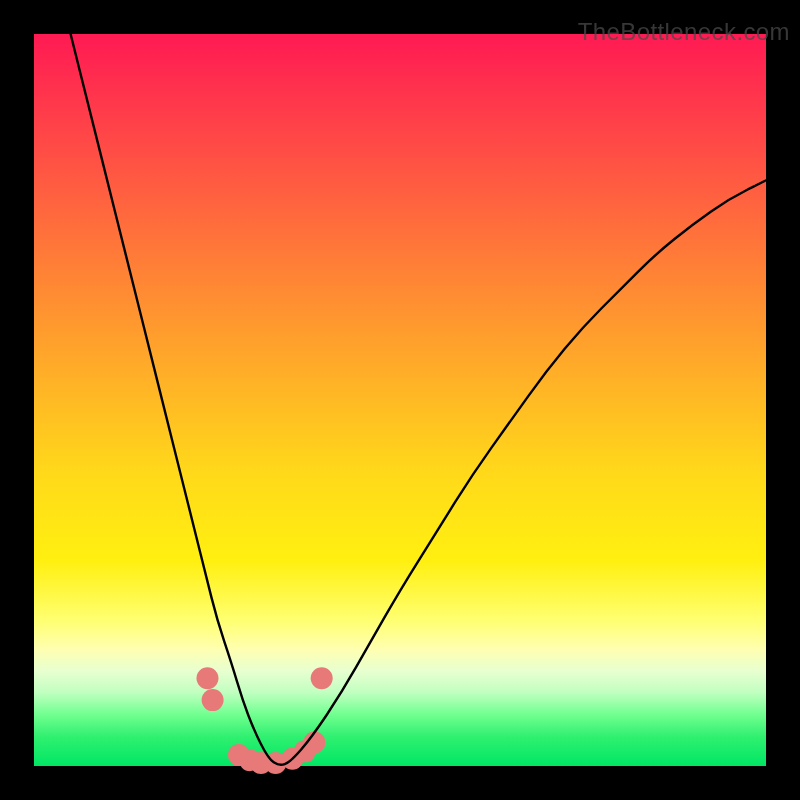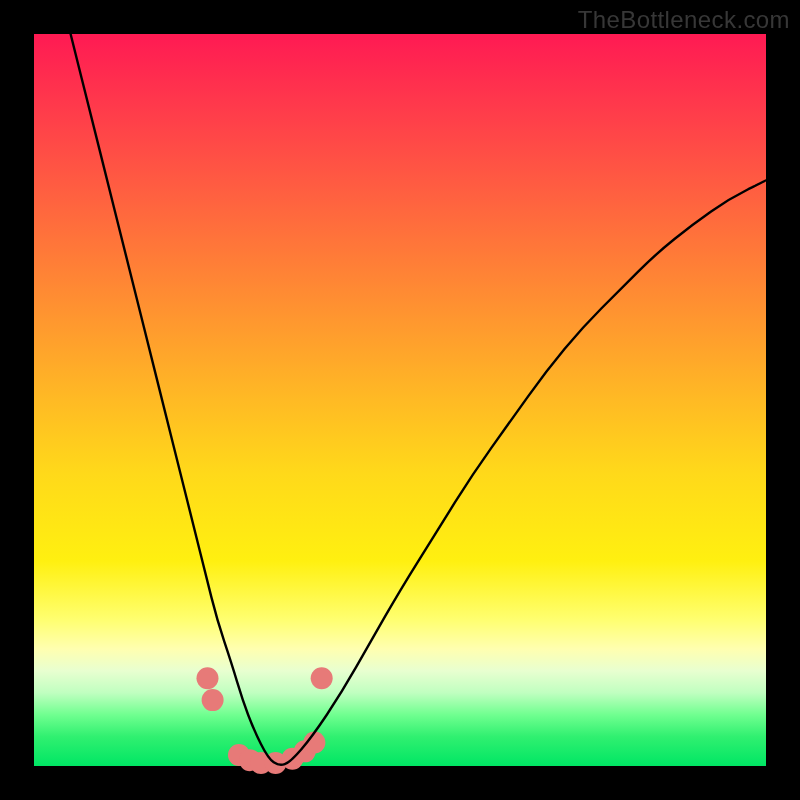--- a/index.html
+++ b/index.html
@@ -39,21 +39,21 @@
       #ffffb0 84%,
       #e8ffd0 87%,
       #c0ffc0 90%,
       #70ff90 93%,
       #30f070 96%,
       #00e664 100%
     );
   }
   .watermark {
     position: absolute;
-    top: 6px;
+    top: 18px;
     right: 10px;
     color: #4a4a4a;
     opacity: 0.75;
     font-size: 24px;
     font-weight: 500;
     letter-spacing: 0.4px;
     font-family: Arial, sans-serif;
     user-select: none;
   }
   svg.curve {

